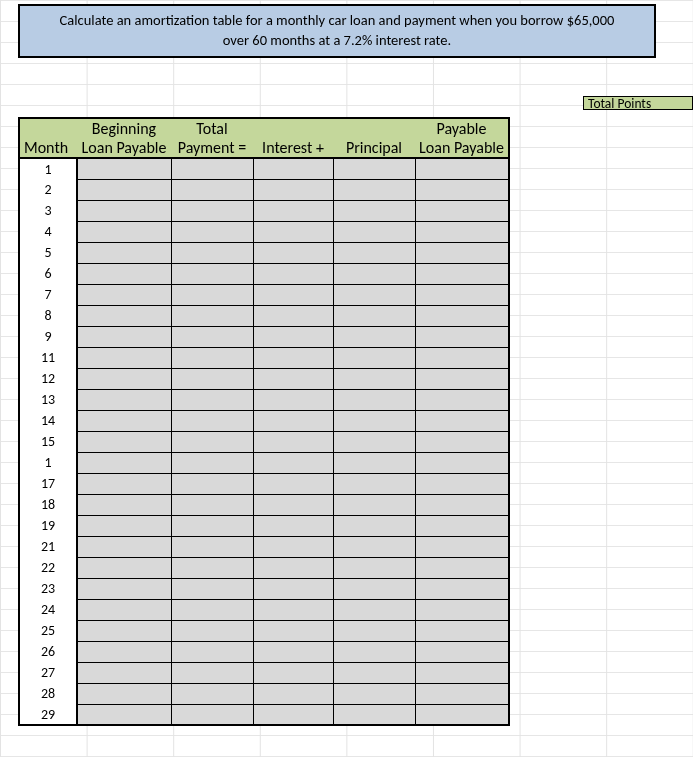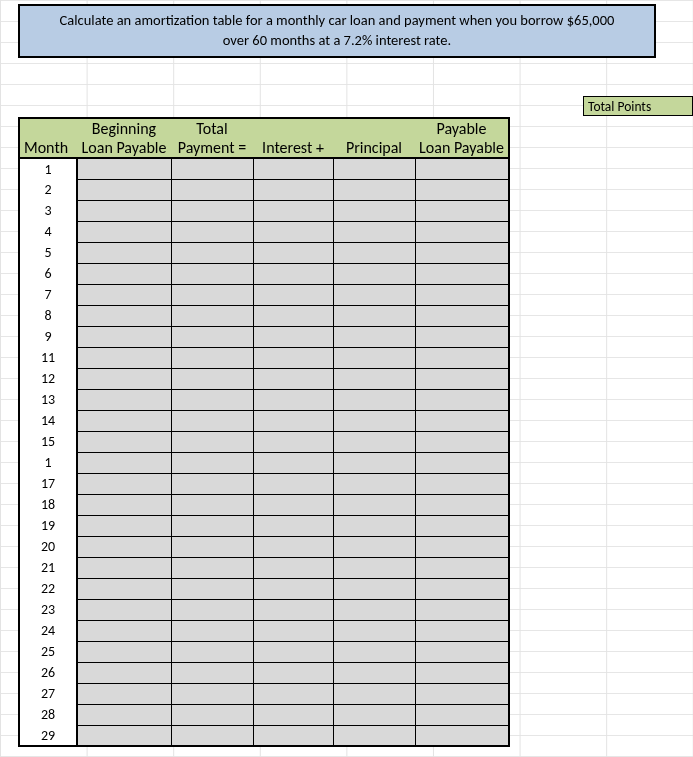--- a/index.html
+++ b/index.html
@@ -41,21 +41,21 @@
     text-align: center;
     padding: 4px 28px;
     font-size: 14.5px;
     line-height: 1.35;
   }
   .total-points {
     position: absolute;
     left: 583px;
     top: 96px;
     width: 110px;
-    height: 20px;
+    height: 14px;
     background: #c4d79b;
     border: 1px solid #000;
     display: flex;
     align-items: center;
     padding-left: 4px;
     font-size: 13.5px;
     overflow: hidden;
     white-space: nowrap;
   }
   .amort {
@@ -279,28 +279,20 @@
         </tr>
         <tr>
           <td class="month">19</td>
           <td class="val"></td>
           <td class="val"></td>
           <td class="val"></td>
           <td class="val"></td>
           <td class="val"></td>
         </tr>
         <tr>
-          <td class="month">20</td>
-          <td class="val"></td>
-          <td class="val"></td>
-          <td class="val"></td>
-          <td class="val"></td>
-          <td class="val"></td>
-        </tr>
-        <tr>
           <td class="month">21</td>
           <td class="val"></td>
           <td class="val"></td>
           <td class="val"></td>
           <td class="val"></td>
           <td class="val"></td>
         </tr>
         <tr>
           <td class="month">22</td>
           <td class="val"></td>

